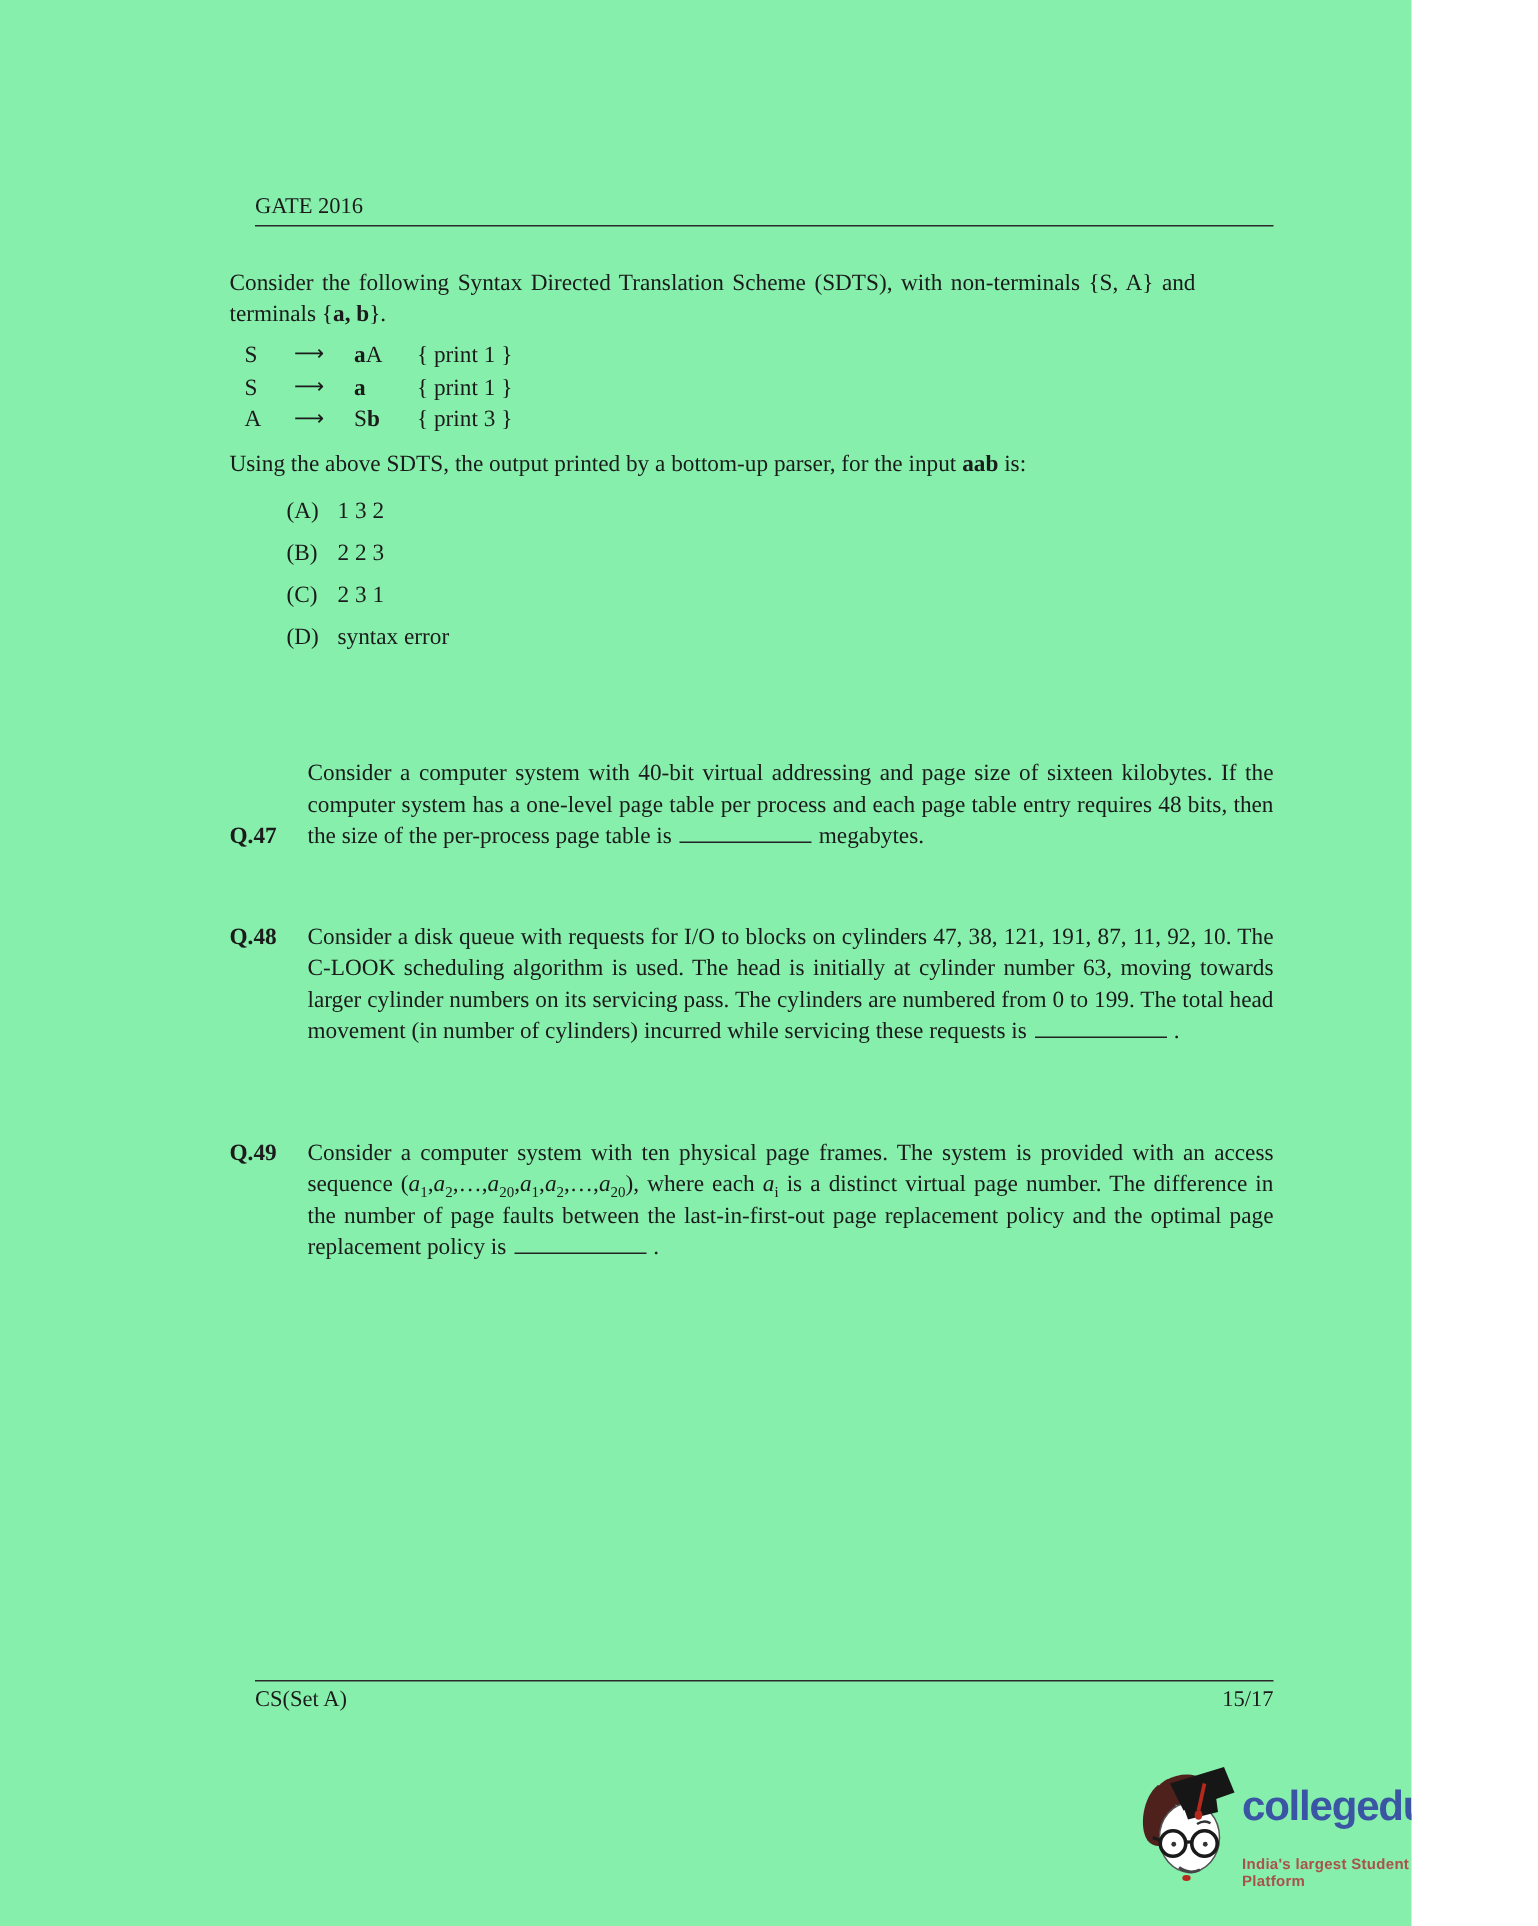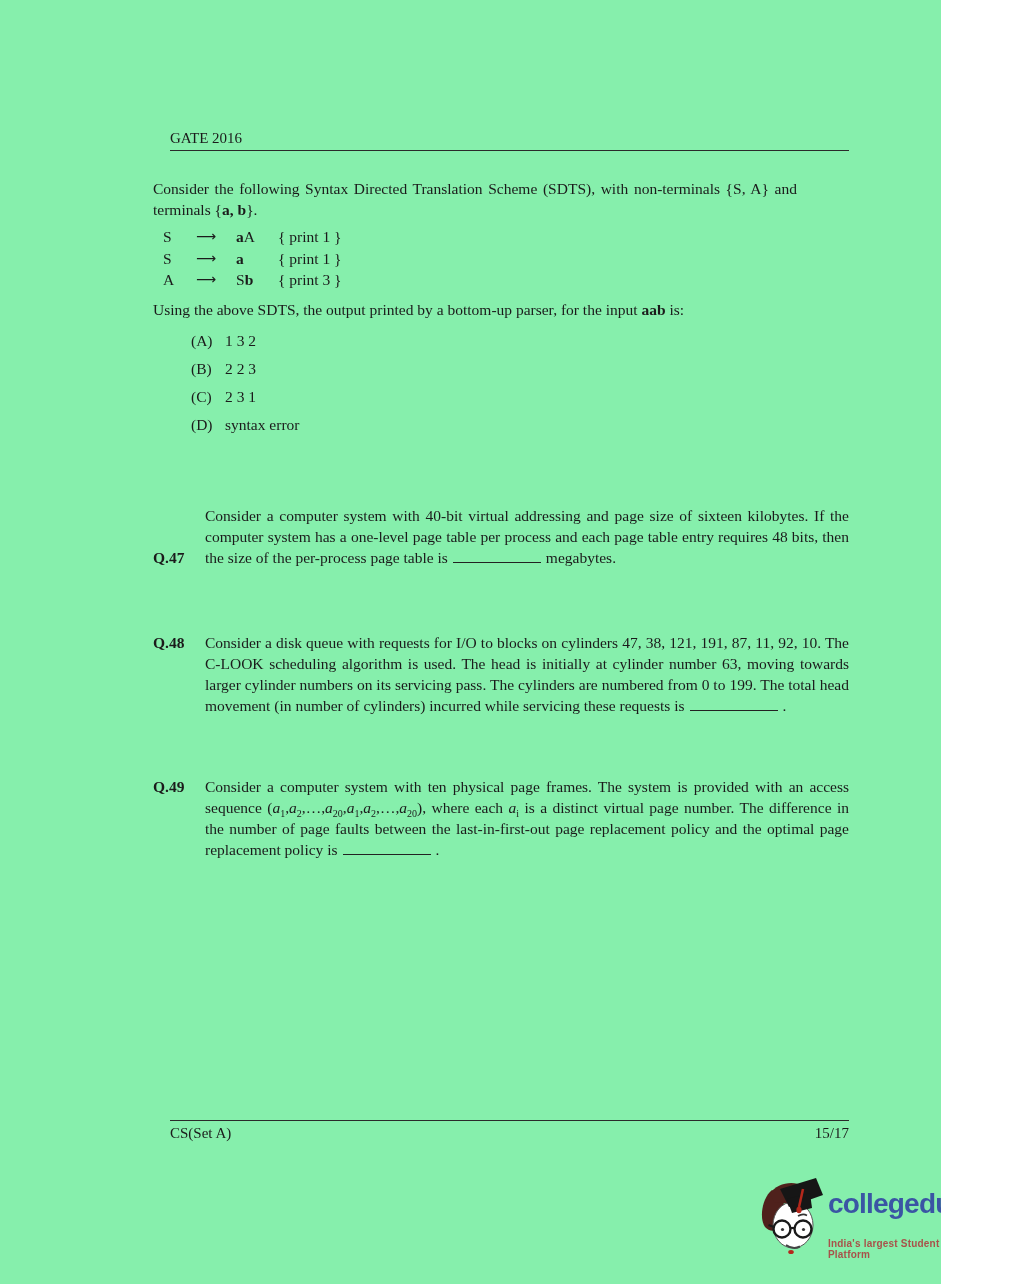--- a/index.html
+++ b/index.html
@@ -27,21 +27,21 @@
     line-height:21.5px; font-size:15.5px; width:300px;
   }
   .arrow { font-family:"DejaVu Sans","Liberation Sans",sans-serif; font-size:14px; }
   .using { margin-top:8px; }
   .options { margin:7px 0 0 38px; }
   .option { display:flex; line-height:28px; }
   .olabel { width:34px; flex:0 0 34px; }
   
   .q46 { margin-top:18px; }
   .q47 { margin-top:66px;align-items:flex-end; }
-  .q48 { margin-top:64px; }
+  .q48 { margin-top:46px; }
   .q49 { margin-top:60px; }
   
   .blank {
     display:inline-block; width:88px; height:13px;
     border-bottom:1.5px solid #222; margin:0 5px;
   }
   sub { font-size:10px; line-height:0; }
   .math i { font-style:italic; }
   
   .footer {

